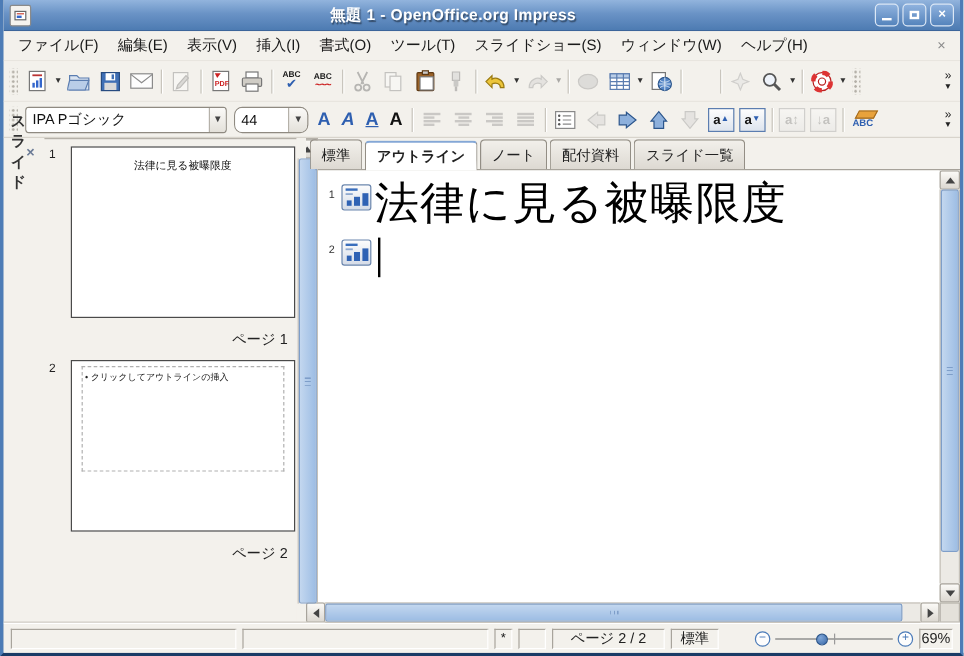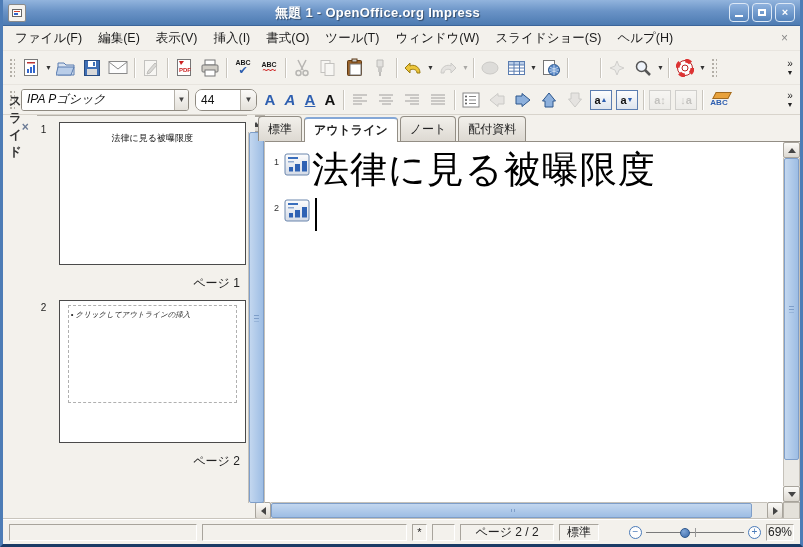--- a/index.html
+++ b/index.html
@@ -72,21 +72,21 @@
   .panel-title { font-weight:bold; font-size:12.5px; color:#333; }
   .panel-close { color:#6b7b96; font-weight:bold; font-size:12px; }
   .panel-body { flex:1; display:flex; border-top:1px solid #b5b1a9; min-height:0; }
   .thumb-list { flex:1; padding:6px 2px 0 4px; overflow:hidden; }
   .thumb-item { display:flex; margin-bottom:4px; }
   .thumb-num { width:18px; font-size:10px; color:#222; padding-top:2px; }
   .thumb-wrap { flex:1; }
   .thumb { width:187px; height:143px; background:#fff; border:1px solid #4a4a4a; position:relative; }
   .thumb .s-title { margin-top:9px; text-align:center; font-size:9px; color:#111; }
   .thumb .ph-title { margin:7px 8px 0 8px; height:22px; border:1px dashed #b0b0b0; display:flex; align-items:center; justify-content:center; font-size:8.5px; color:#222; }
-  .thumb .ph-outline { margin:4px 8px 0 8px; height:98px; border:1px dashed #b0b0b0; font-size:7.5px; color:#222; padding:4px 2px;font-style:italic; }
+  .thumb .ph-outline { margin:4px 8px 0 8px; height:88px; border:1px dashed #b0b0b0; font-size:7.5px; color:#222; padding:4px 2px; }
   .page-label { text-align:right; font-size:12px; color:#222; padding:6px 6px 8px 0; }
 
   
   .vscroll { width:17px; flex:0 0 17px; display:flex; flex-direction:column; background:#eceae5; }
   .hscroll { height:17px; display:flex; background:#eceae5; flex:1; }
   .sb-btn { width:17px; height:16px; flex:0 0 16px; background:linear-gradient(#fbfaf7,#dcd8d1); border:1px solid #a8a49c; border-radius:2px;
     display:flex; align-items:center; justify-content:center; }
   .hscroll .sb-btn { height:17px; width:16px; flex:0 0 16px; }
   .tri { width:0; height:0; }
   .tri.up { border-left:4px solid transparent; border-right:4px solid transparent; border-bottom:5px solid #444; }
@@ -159,22 +159,22 @@
     </span>
   </div>
 
   <div class="menubar">
     <span class="menu-item">ファイル(F)</span>
     <span class="menu-item">編集(E)</span>
     <span class="menu-item">表示(V)</span>
     <span class="menu-item">挿入(I)</span>
     <span class="menu-item">書式(O)</span>
     <span class="menu-item">ツール(T)</span>
+    <span class="menu-item">スライドショー(S)</span>
     <span class="menu-item">ウィンドウ(W)</span>
-    <span class="menu-item">スライドショー(S)</span>
     <span class="menu-item">ヘルプ(H)</span>
     <span class="menu-close">×</span>
   </div>
 
   <div class="toolbar tb1">
     <span class="grip"></span>
     <span class="tbtn">
       <svg width="19" height="19" viewBox="0 0 19 19">
           <rect x="2.5" y="1.5" width="13" height="16" fill="#fff" stroke="#777"></rect>
           <rect x="5" y="4" width="8" height="1.5" fill="#b33"></rect>
@@ -328,21 +328,21 @@
     <span class="grip"></span>
     <span class="overflow">
       <span>»</span>
         <span class="car">▼</span>
     </span>
   </div>
 
   <div class="toolbar tb2">
     <span class="grip"></span>
     <span class="combo" style="width:168px;">
-      <input style="width: 152px; font-style: italic;" value="IPA Pゴシック">
+      <input style="width: 152px;" value="IPA Pゴシック">
       <span class="btn">▼</span>
     </span>
     <span class="combo" style="width:62px;border-radius:7px;">
       <input style="width: 44px;" value="44">
       <span class="btn">▼</span>
     </span>
     <span class="tbtn narrow">
         <span class="fmtA">A</span>
       </span>
     <span class="tbtn narrow">
@@ -491,20 +491,21 @@
     </div>
 
     <div class="splitter"></div>
 
     <div class="view">
       <div class="tabbar">
         <span class="tab">標準</span>
         <span class="tab active">アウトライン</span>
         <span class="tab">ノート</span>
         <span class="tab">配付資料</span>
+        <span class="tab">スライド一覧</span>
       </div>
       <div class="view-body">
         <div class="canvas">
           <div class="o-row">
             <span class="o-num">1</span>
             <span class="o-ico">
               <svg width="26" height="23" viewBox="0 0 26 23">
                   <defs>
                     <linearGradient id="g1" x1="0" y1="0" x2="0" y2="1">
                       <stop offset="0" stop-color="#fdfdfd"></stop>

